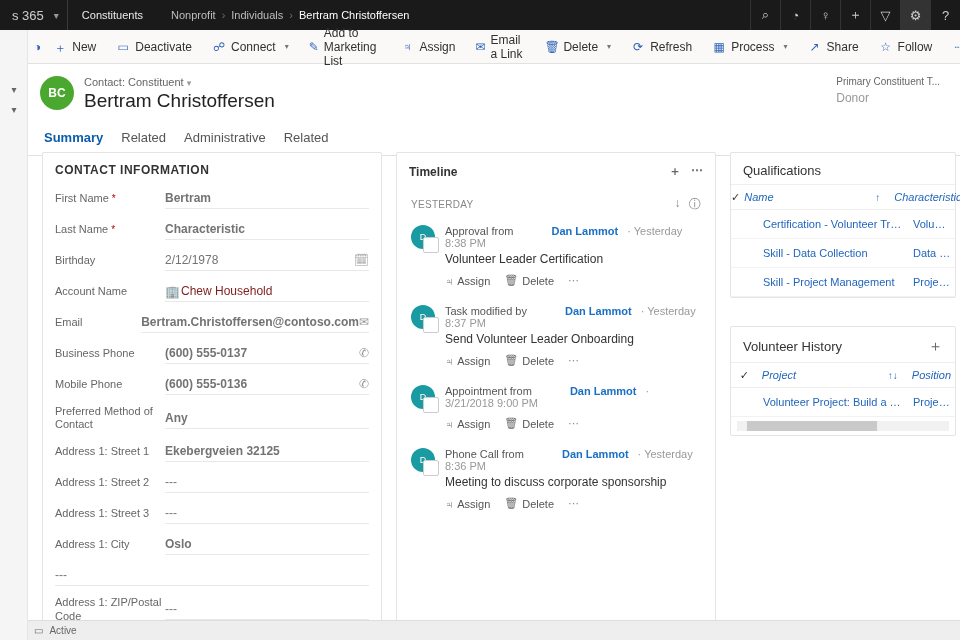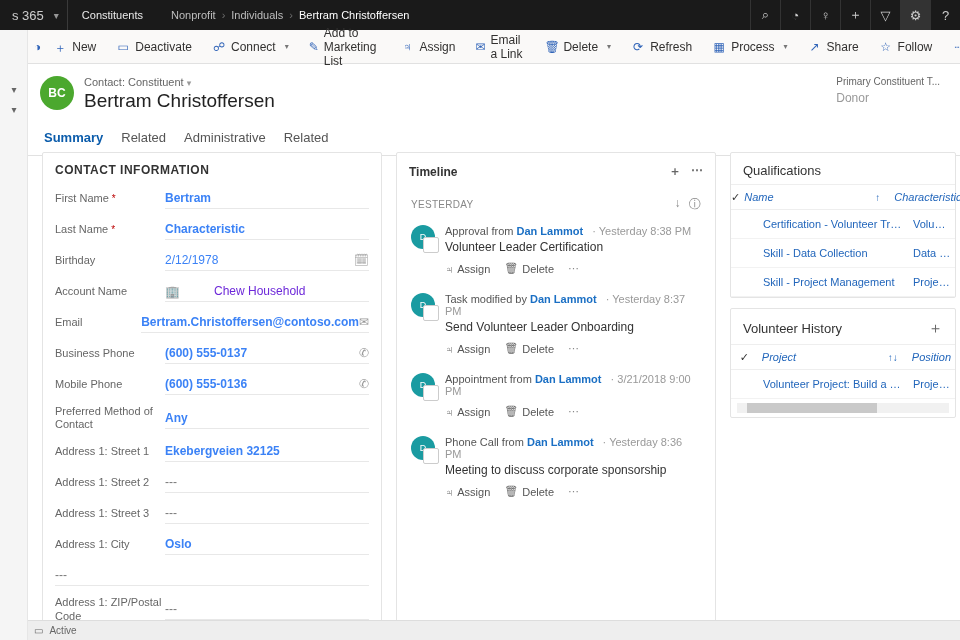--- a/index.html
+++ b/index.html
@@ -35,43 +35,43 @@
   .header .rightmeta .val{ font-size:12px; color:#999; margin-top:4px;}
   
   .tabs { display:flex; gap:18px; padding:0 0 0 44px; border-bottom:1px solid #e1e1e1; margin-top:4px;}
   .tab { padding:6px 0 8px 0; font-size:13px; color:#555; cursor:pointer;}
   .tab.active{ color:#0b5cab; border-bottom:2px solid #0b5cab; font-weight:600;}
   
   .main { position:absolute; top:140px; left:28px; right:0; bottom:0; display:flex; gap:14px; padding:12px 4px 0 14px; overflow:hidden;}
   .card { background:#fff; border:1px solid #e4e4e4; border-radius:2px;}
   .col1 { width:340px; }
   .col2 { width:320px; }
-  .col3 { flex:1; min-width:0; display:flex; flex-direction:column; gap:10px;}
+  .col3 { flex:1; min-width:0; display:flex; flex-direction:column; gap:28px;}
   .card .cardhead{ padding:10px 12px 6px 12px; font-size:12px; font-weight:600; color:#333; display:flex; align-items:center;}
   .card.c1 .cardhead{ font-size:12px; letter-spacing:.5px;}
   .field { display:flex; align-items:center; padding:5px 12px;}
   .field .lab { width:110px; font-size:11px; color:#666; line-height:1.2;}
   .field .req { color:#b00; font-size:10px; margin-left:3px;}
   .field .valwrap{ flex:1; border-bottom:1px solid #e8e8e8; padding:3px 0; display:flex; align-items:center;}
-  .field .val{ font-size:12px; color:#3b82f6;}
+  .field .val{ font-size:12px; color:#737373;}
   .field .val.bold{ font-weight:600;}
   .field .val.dash{ color:#777;}
-  .field .link{ color:#6d28d9;margin-left:33px;}
+  .field .link{ color:#7f1d1d;}
   .field .ricon{ margin-left:auto; color:#999; font-size:12px;}
   .linkicon{ width:12px; height:12px; display:inline-block; margin-right:4px;}
   
   .cardhead .hicns{ margin-left:auto; display:flex; gap:10px; color:#666;}
   .tl-group{ font-size:10px; color:#888; padding:10px 14px 4px 14px; letter-spacing:.3px; display:flex; align-items:center;}
   .tl-group .gicons{ margin-left:auto; display:flex; gap:8px; color:#888; font-size:12px;}
   .tl-item{ display:flex; padding:8px 14px 0 14px;}
   .tl-item .bull{ width:24px; height:24px; border-radius:50%; background:#1a9ba1; color:#fff; font-size:9px; display:flex; align-items:center; justify-content:center; position:relative; margin-right:10px; flex-shrink:0;}
   .tl-item .bull::after{ content:""; position:absolute; bottom:-4px; right:-4px; width:14px; height:14px; background:#fff; border:1px solid #ccc; border-radius:2px;}
   .tl-item .tlbody{ flex:1;}
   .tl-item .tltop{ font-size:11px; color:#555;}
-  .tl-item .tltop .who{ color:#1a6fc4; font-weight:600;}
+  .tl-item .tltop .who{ color:#1a6fc4; font-weight:600;margin-left:35px;}
   .tl-item .tltop .tim{ color:#999; margin-left:6px;}
   .tl-item .tldesc{ font-size:12px; color:#333; margin-top:3px;}
   .tl-actions{ display:flex; gap:14px; padding:8px 0 10px 0; margin-left:0;}
   .tl-actions .act{ font-size:11px; color:#555; display:flex; align-items:center; gap:4px;}
   .tl-actions .act .ai{ color:#666; font-size:11px;}
   .tl-actions .more{ color:#888;}
   
   .tablecard .cardhead{ font-size:13px; font-weight:400;}
   .tbl{ width:100%; font-size:11px;}
   .tbl .throw{ display:flex; align-items:center; border-top:1px solid #eee; border-bottom:1px solid #eee; background:#fff;}

